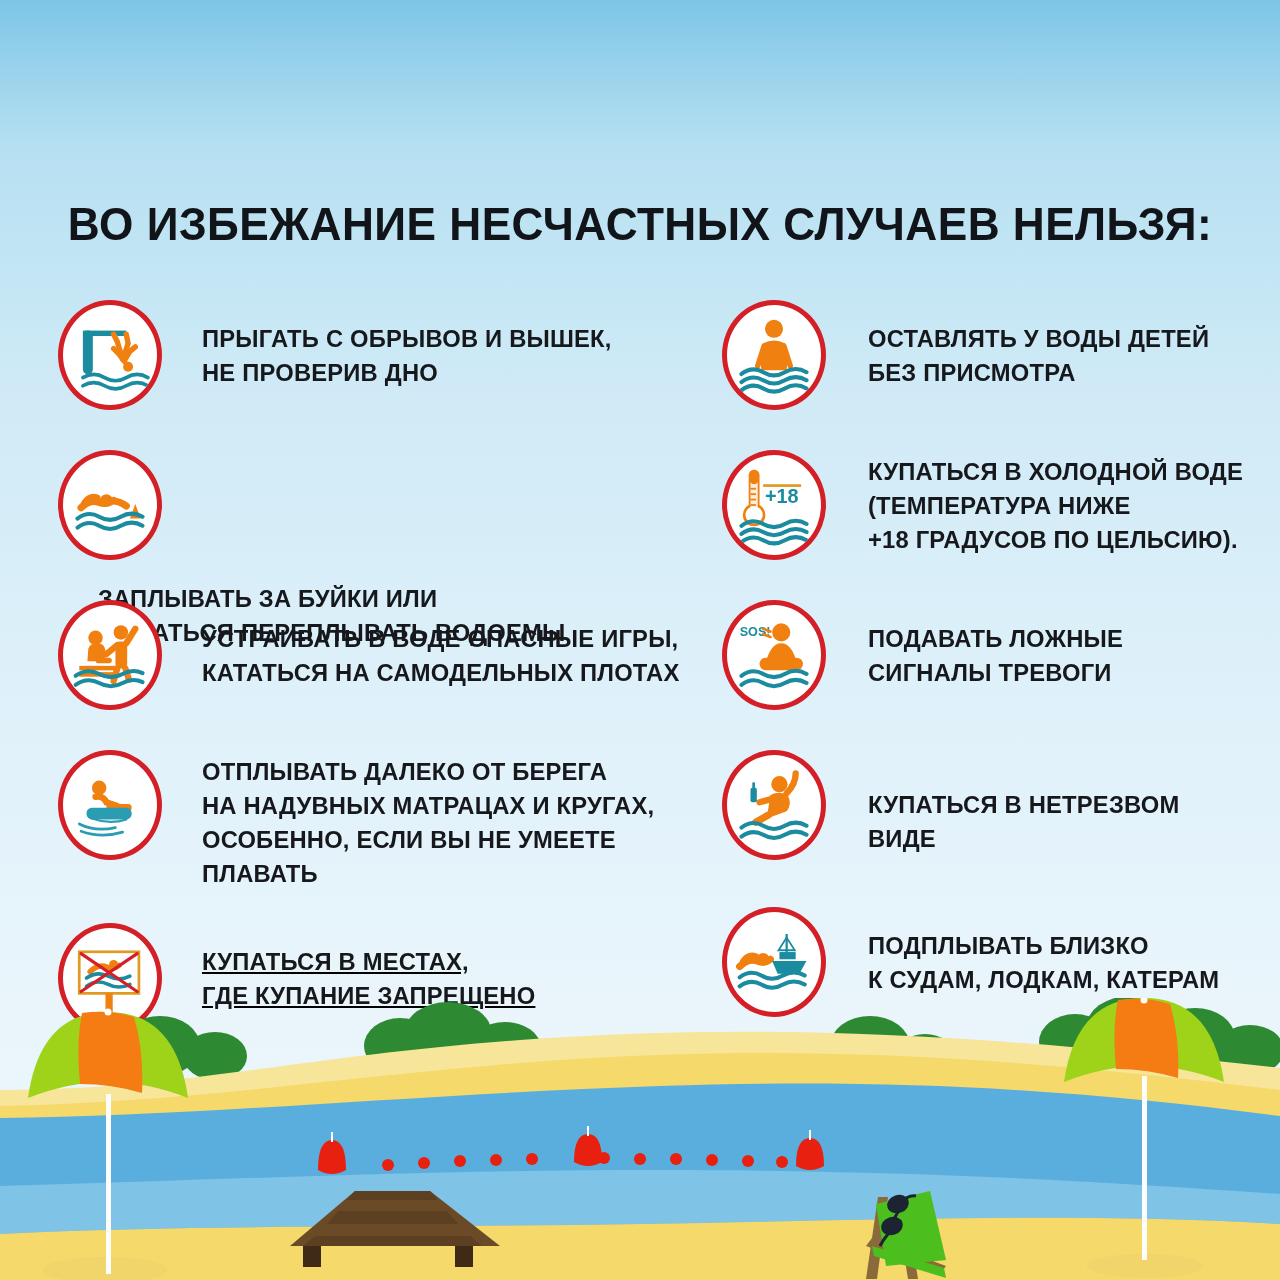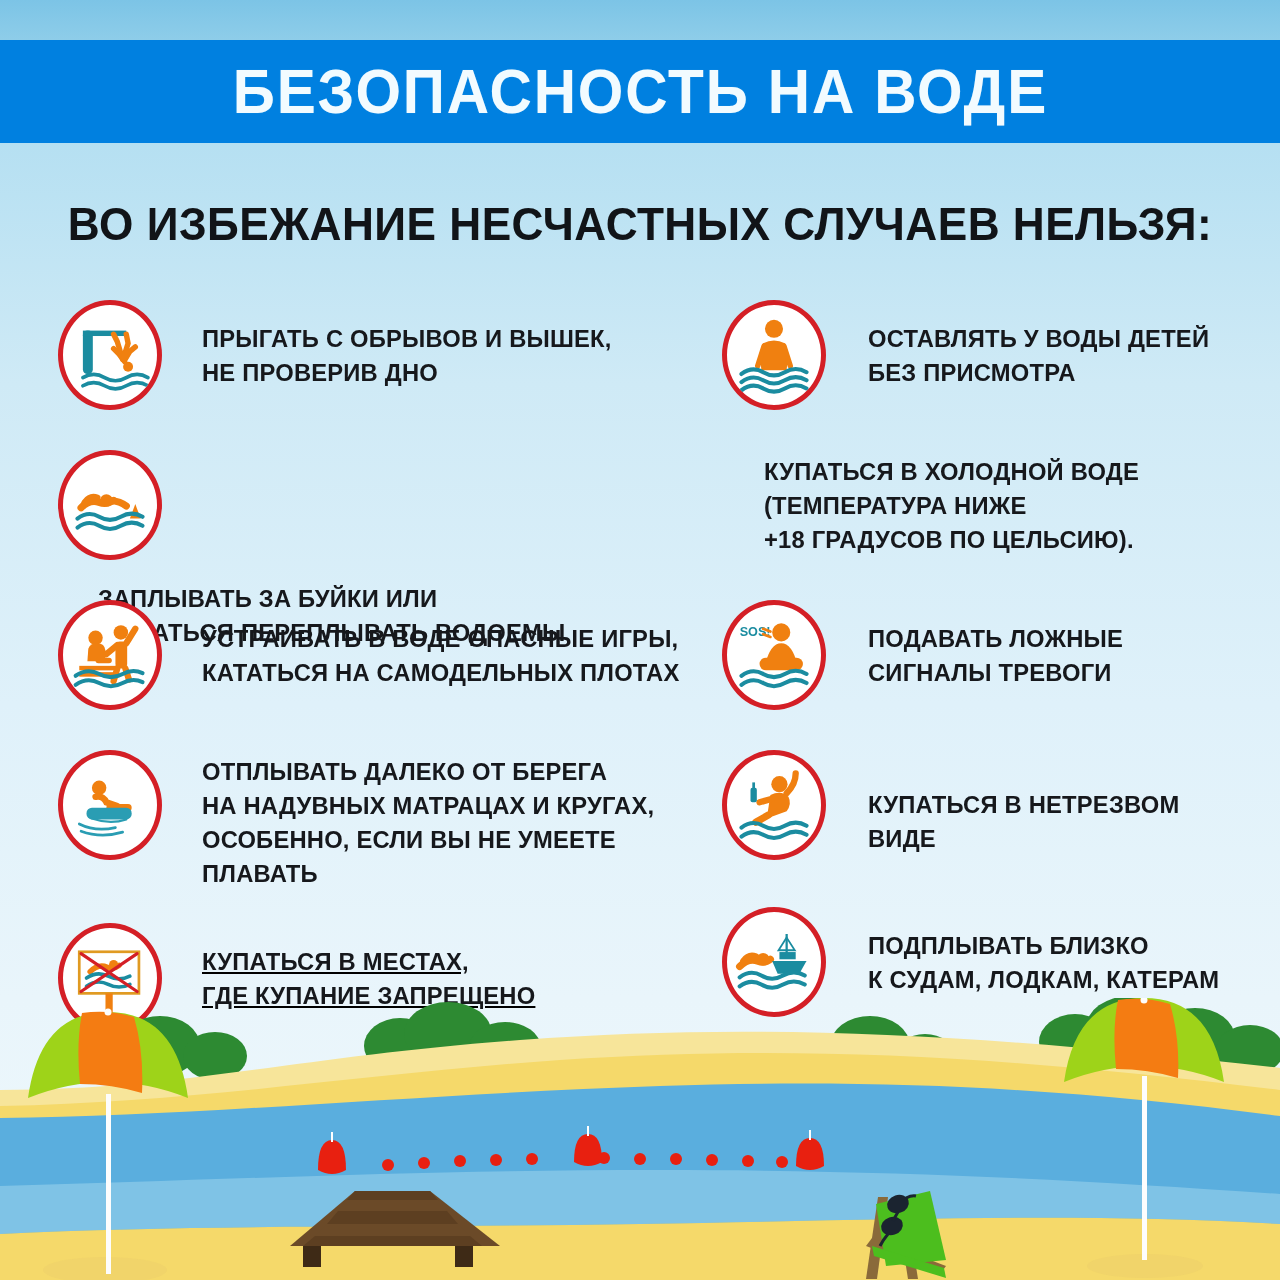--- a/index.html
+++ b/index.html
@@ -91,23 +91,20 @@
   .scene{position:absolute;left:0;bottom:0;width:1280px;height:282px;}
   .scene svg{display:block;width:1280px;height:282px;}
 </style>
 </head>
 <body>
 
 <div class="poster">
 
   <div class="topstrip"></div>
 
-  <div class="headerbar">
-    <div class="title">БЕЗОПАСНОСТЬ НА ВОДЕ</div>
-  </div>
 
   <div class="subtitle">ВО ИЗБЕЖАНИЕ НЕСЧАСТНЫХ СЛУЧАЕВ НЕЛЬЗЯ:</div>
 
   <div class="columns">
 
     <div class="col col-left">
 
       <div class="rule L0">
         <div class="badge">
           <svg viewBox="0 0 104 110">
@@ -211,20 +208,37 @@
             <path d="M16 76 q12 -9 24 -2 q12 7 24 0 q12 -7 24 0" stroke="#1b8ca0" stroke-width="4.5" fill="none" stroke-linecap="round"></path>
             <path d="M16 85 q12 -9 24 -2 q12 7 24 0 q12 -7 24 0" stroke="#1b8ca0" stroke-width="4.5" fill="none" stroke-linecap="round"></path>
             <path d="M16 94 q12 -9 24 -2 q12 7 24 0 q12 -7 24 0" stroke="#1b8ca0" stroke-width="4.5" fill="none" stroke-linecap="round"></path>
           </svg>
         </div>
         <div class="rtext t-2line">ОСТАВЛЯТЬ У ВОДЫ ДЕТЕЙ
 БЕЗ ПРИСМОТРА</div>
       </div>
 
       <div class="rule R1">
+        <div class="badge">
+          <svg viewBox="0 0 104 110">
+            <rect x="24" y="16" width="12" height="46" rx="6" fill="#f08010"></rect>
+            <circle cx="30" cy="66" r="11" fill="#fff" stroke="#f08010" stroke-width="3"></circle>
+            <rect x="26" y="30" width="8" height="34" fill="#fff" opacity="0.85"></rect>
+            <rect x="26" y="16" width="8" height="16" rx="4" fill="#f08010"></rect>
+            <rect x="26" y="36" width="6" height="2" fill="#f08010"></rect>
+            <rect x="26" y="42" width="6" height="2" fill="#f08010"></rect>
+            <rect x="26" y="48" width="6" height="2" fill="#f08010"></rect>
+            <rect x="26" y="54" width="6" height="2" fill="#f08010"></rect>
+            <rect x="40" y="32" width="42" height="3" fill="#e09a22"></rect>
+            <text x="42" y="53" font-family="Liberation Sans Narrow, Liberation Sans, sans-serif" font-weight="700" font-size="22" fill="#1b8ca0">+18</text>
+            <path d="M16 78 q12 -9 24 -2 q12 7 24 0 q12 -7 24 0" stroke="#1b8ca0" stroke-width="4.5" fill="none" stroke-linecap="round"></path>
+            <path d="M16 87 q12 -9 24 -2 q12 7 24 0 q12 -7 24 0" stroke="#1b8ca0" stroke-width="4.5" fill="none" stroke-linecap="round"></path>
+            <path d="M16 96 q12 -9 24 -2 q12 7 24 0 q12 -7 24 0" stroke="#1b8ca0" stroke-width="4.5" fill="none" stroke-linecap="round"></path>
+          </svg>
+        </div>
         <div class="rtext t-3line">КУПАТЬСЯ В ХОЛОДНОЙ ВОДЕ
 (ТЕМПЕРАТУРА НИЖЕ
 +18 ГРАДУСОВ ПО ЦЕЛЬСИЮ).</div>
       </div>
 
       <div class="rule R2">
         <div class="badge">
           <svg viewBox="0 0 104 110">
             <text x="14" y="34" font-family="Liberation Sans Narrow, Liberation Sans, sans-serif" font-weight="700" font-size="14" fill="#1b8ca0">SOS!</text>
             <path d="M40 26 l8 3" stroke="#f08010" stroke-width="3" stroke-linecap="round"></path>

